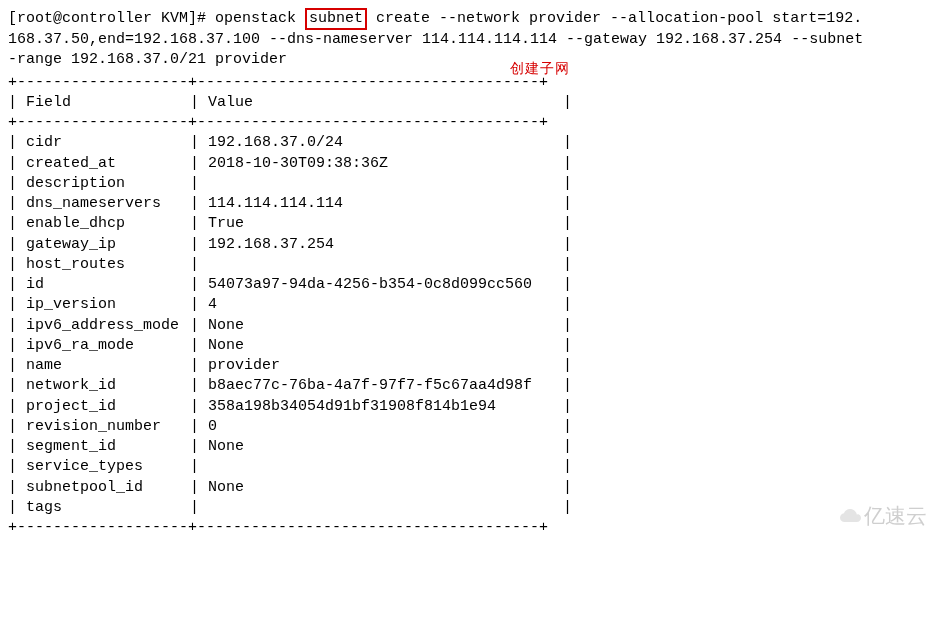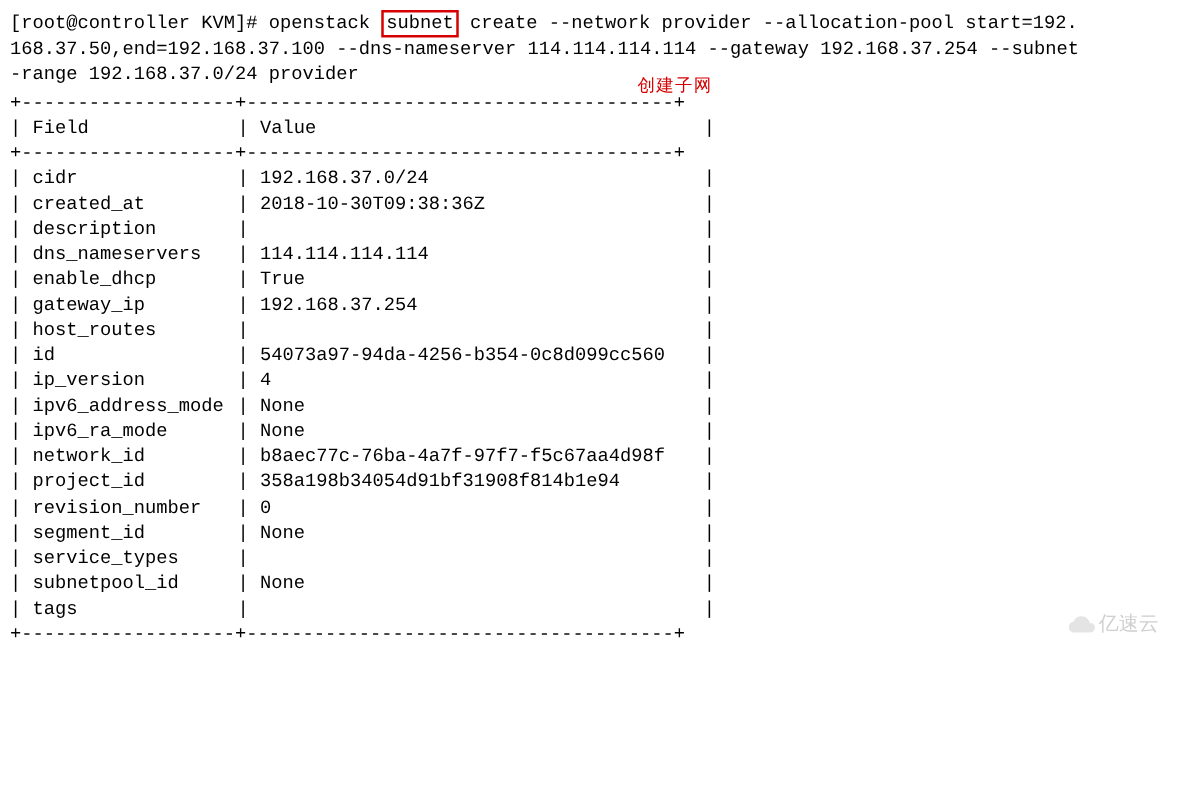--- a/index.html
+++ b/index.html
@@ -39,56 +39,57 @@
     }
     .tbl { margin-top: 2px; }
     .tbl-row { line-height: 1.35; }
     .sep { letter-spacing: 0; }
     .watermark {
       position: absolute;
       right: 18px;
       bottom: 16px;
       font-family: "Microsoft YaHei", sans-serif;
       color: #cfcfcf;
-      font-size: 16px;
+      font-size: 21px;
       display: flex;
       align-items: center;
       gap: 2px;
     }
     .watermark svg { opacity: 0.55; }
     .field-col { display:inline-block; width: 155px; }
     .val-col { display:inline-block; width: 346px; }
   </style>
 </head>
 <body>
 
 <div class="cmd-line">
   <span>[root@controller KVM]# </span><span>openstack </span><span class="red-box"><span>subnet</span></span><span> create --network provider  --allocation-pool start=192.</span>
 </div>
 <div class="cmd-line">168.37.50,end=192.168.37.100 --dns-nameserver 114.114.114.114 --gateway 192.168.37.254 --subnet</div>
-<div class="cmd-line">-range 192.168.37.0/24 provider</div>
+<div class="cmd-line">-range 192.168.37.0/21 provider</div>
 
 <div class="annotation">创建子网</div>
 
 <div class="tbl">
   <div class="tbl-row sep">+-------------------+--------------------------------------+</div>
   <div class="tbl-row">| <span class="field-col">Field</span> | <span class="val-col">Value</span> |</div>
   <div class="tbl-row sep">+-------------------+--------------------------------------+</div>
   <div id="rows">
       <div class="tbl-row">| <span class="field-col">cidr</span> | <span class="val-col">192.168.37.0/24</span> |</div>
       <div class="tbl-row">| <span class="field-col">created_at</span> | <span class="val-col">2018-10-30T09:38:36Z</span> |</div>
       <div class="tbl-row">| <span class="field-col">description</span> | <span class="val-col"></span> |</div>
       <div class="tbl-row">| <span class="field-col">dns_nameservers</span> | <span class="val-col">114.114.114.114</span> |</div>
       <div class="tbl-row">| <span class="field-col">enable_dhcp</span> | <span class="val-col">True</span> |</div>
       <div class="tbl-row">| <span class="field-col">gateway_ip</span> | <span class="val-col">192.168.37.254</span> |</div>
       <div class="tbl-row">| <span class="field-col">host_routes</span> | <span class="val-col"></span> |</div>
       <div class="tbl-row">| <span class="field-col">id</span> | <span class="val-col">54073a97-94da-4256-b354-0c8d099cc560</span> |</div>
       <div class="tbl-row">| <span class="field-col">ip_version</span> | <span class="val-col">4</span> |</div>
       <div class="tbl-row">| <span class="field-col">ipv6_address_mode</span> | <span class="val-col">None</span> |</div>
       <div class="tbl-row">| <span class="field-col">ipv6_ra_mode</span> | <span class="val-col">None</span> |</div>
+      <div class="tbl-row">| <span class="field-col">name</span> | <span class="val-col">provider</span> |</div>
       <div class="tbl-row">| <span class="field-col">network_id</span> | <span class="val-col">b8aec77c-76ba-4a7f-97f7-f5c67aa4d98f</span> |</div>
       <div class="tbl-row">| <span class="field-col">project_id</span> | <span class="val-col">358a198b34054d91bf31908f814b1e94</span> |</div>
       <div class="tbl-row">| <span class="field-col">revision_number</span> | <span class="val-col">0</span> |</div>
       <div class="tbl-row">| <span class="field-col">segment_id</span> | <span class="val-col">None</span> |</div>
       <div class="tbl-row">| <span class="field-col">service_types</span> | <span class="val-col"></span> |</div>
       <div class="tbl-row">| <span class="field-col">subnetpool_id</span> | <span class="val-col">None</span> |</div>
       <div class="tbl-row">| <span class="field-col">tags</span> | <span class="val-col"></span> |</div>
     </div>
   <div class="tbl-row sep">+-------------------+--------------------------------------+</div>
 </div>

